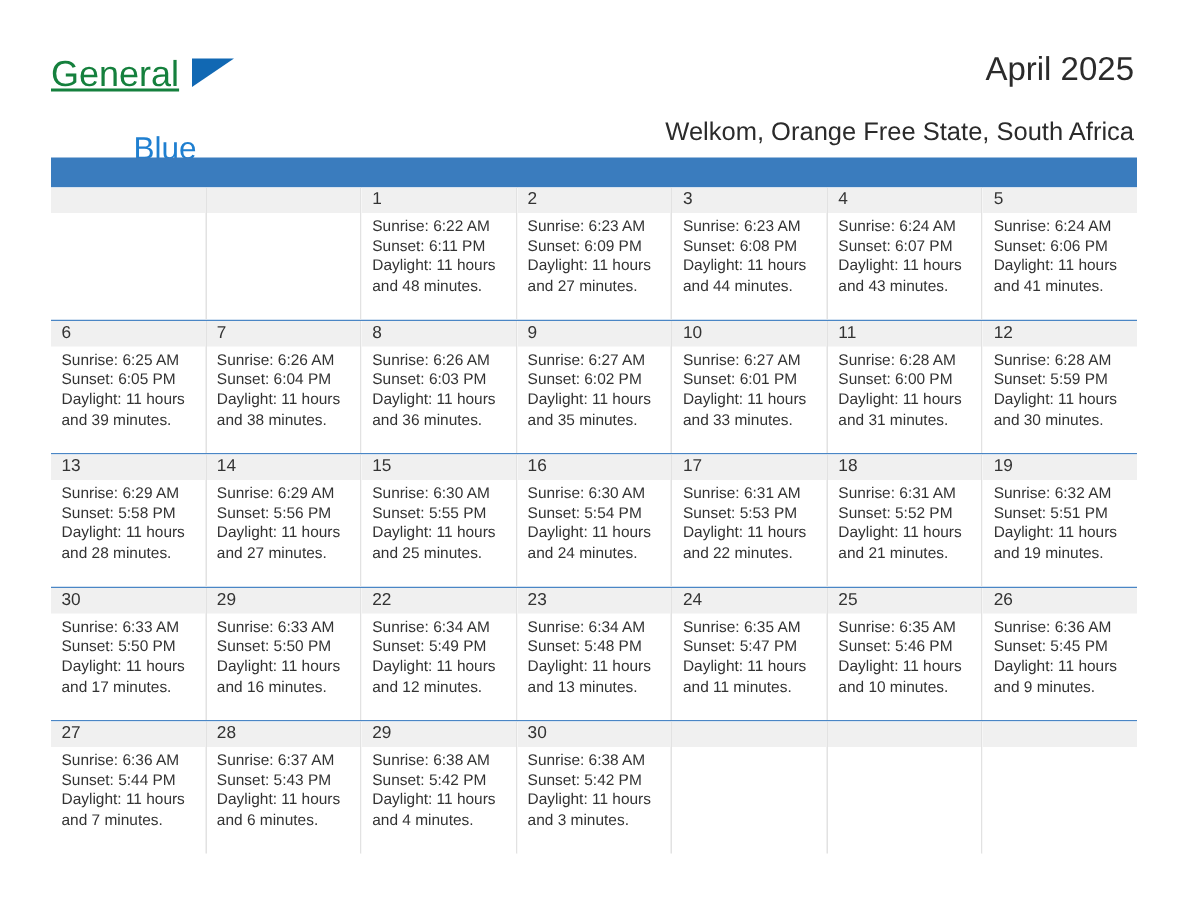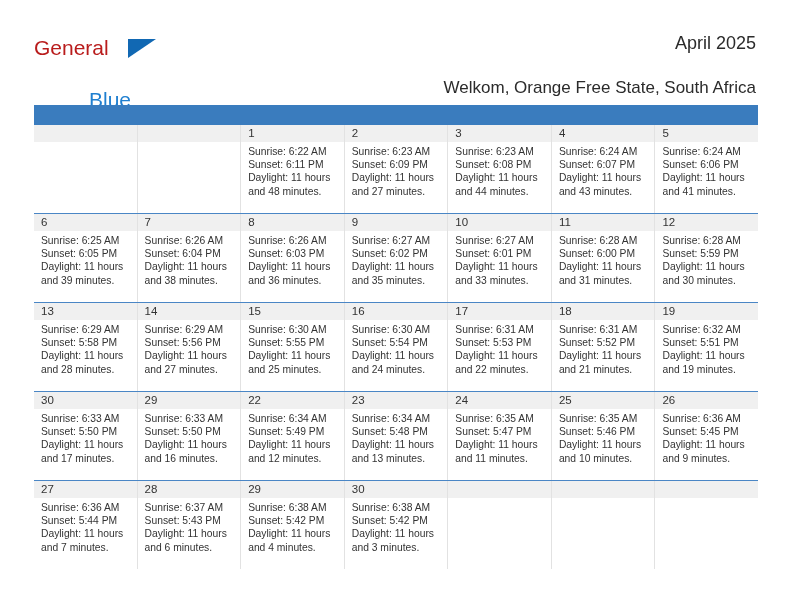--- a/index.html
+++ b/index.html
@@ -33,24 +33,25 @@
     position: absolute;
     left: 34px;
     top: 36px;
     width: 170px;
     height: 48px;
   }
   .logo-general {
     position: absolute;
     left: 0;
     top: 0;
-    font-size: 21px;
+    font-size: 24px;
     letter-spacing: 0px;
-    color: #b91c1c;
+    color: #15803d;
     font-family: "Liberation Sans", sans-serif;
+    text-decoration: underline;
   }
   .logo-blue {
     position: absolute;
     left: 55px;
     top: 20px;
     font-size: 21px;
     color: #1f7fd0;
     font-family: "Liberation Sans", sans-serif;
     margin-top: 32px;
   }
@@ -61,21 +62,21 @@
     width: 0;
     height: 0;
     border-left: 28px solid #1168b3;
     border-bottom: 19px solid transparent;
   }
 
   .title-month {
     position: absolute;
     right: 36px;
     top: 33px;
-    font-size: 18px;
+    font-size: 22px;
     color: #2b2b2b;
     text-align: left;
     white-space: nowrap;
     font-family: "Liberation Sans", sans-serif;
   }
   .title-place {
     position: absolute;
     right: 36px;
     top: 78px;
     font-size: 17px;

